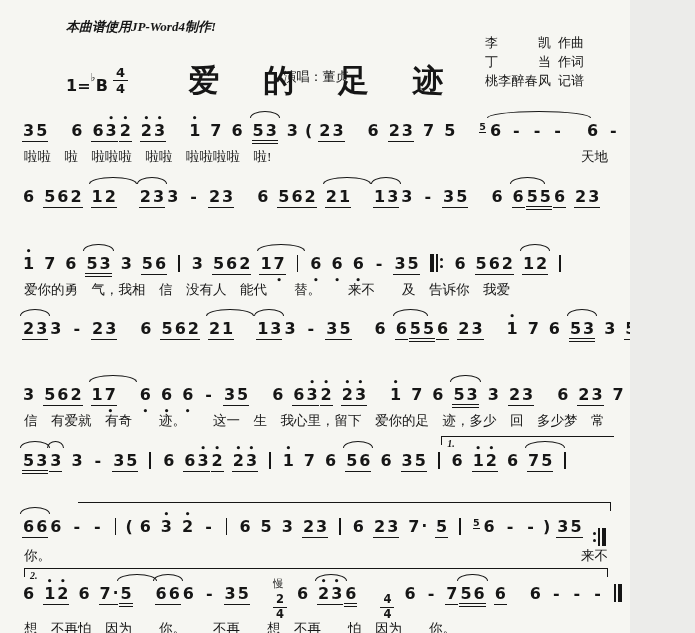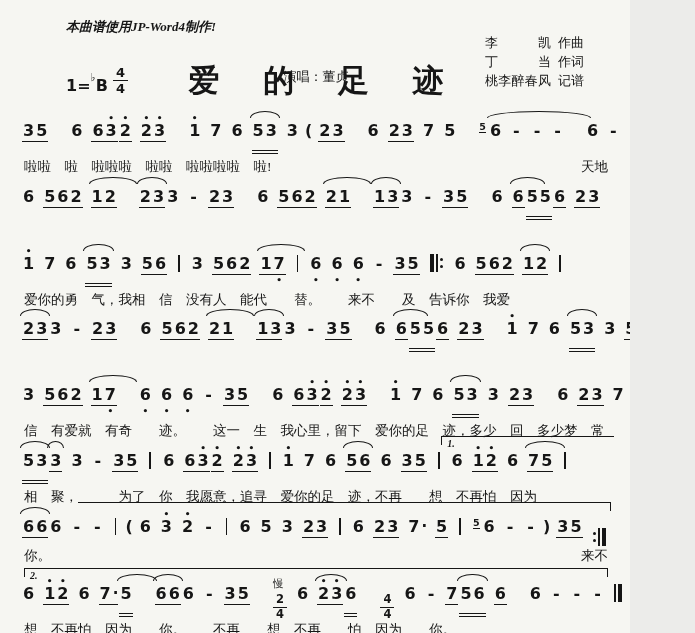--- a/index.html
+++ b/index.html
@@ -29,21 +29,21 @@
   .keysig .tsc{transform:none;margin:0;}
   .keysig .tn,.keysig .td{font-size:13px;}
   
   #score{margin-top:2px;}
   .mline{position:relative;height:65px;margin-bottom:1px;}
   .notes{position:relative;display:flex;align-items:baseline;flex-wrap:nowrap;
          padding-top:15px;font-size:16px;font-weight:700;white-space:nowrap;min-height:24px;}
   .nt{position:relative;margin:0 4px;}
   .nt.j{margin-left:-3px;}
   .u1{border-bottom:1.6px solid #161616;padding-bottom:1px;}
-  .u2{border-bottom:4px double #161616;padding-bottom:10px;}
+  .u2{border-bottom:4px double #161616;padding-bottom:0;}
   .c{position:relative;display:inline-block;padding:0 1px;}
   .dA{position:absolute;top:-7px;left:50%;transform:translateX(-50%);font-size:9px;line-height:1;}
   .dB{position:absolute;bottom:-12px;left:50%;transform:translateX(-50%);font-size:9px;line-height:1;}
   .ad{font-size:15px;vertical-align:1px;margin-left:1px;}
   .arc{position:absolute;top:-10px;left:-2px;width:calc(100% + 4px);height:7px;box-sizing:border-box;
        border:1.5px solid #161616;border-bottom:none;border-radius:50% 50% 0 0/100% 100% 0 0;
        pointer-events:none;}
   .bl{display:inline-block;width:1.7px;height:17px;background:#161616;margin:0 7px;
       transform:translateY(3px);}
   .dash{margin:0 7px;font-weight:700;}
@@ -286,23 +286,20 @@
           <span class="nt u1"><span class="c">5</span><span class="c">6</span><span class="arc"></span></span>
           <span class="nt"><span class="c">6</span></span>
           <span class="nt u1"><span class="c">3</span><span class="c">5</span></span>
           <span class="bl"></span>
           <span class="nt"><span class="c">6</span></span>
           <span class="nt u1"><span class="c">1<span class="dA">•</span></span><span class="c">2<span class="dA">•</span></span></span>
           <span class="nt"><span class="c">6</span></span>
           <span class="nt u1"><span class="c">7</span><span class="c">5</span><span class="arc" style="width: 2.5em;"></span></span>
           <span class="bl"></span>
         </div>
-        <div class="lyr">
-          <span class="ls">相　聚，　　　为了　你　我愿意，追寻　爱你的足　迹，不再　　想　不再怕　因为</span>
-        </div>
       </div>
       <div class="mline">
         <div class="vt rt" style="left: 10%; right: 0.5%;"></div>
         <div class="notes">
           <span class="nt u1"><span class="c">6</span><span class="c">6</span><span class="arc"></span></span>
           <span class="nt j"><span class="c">6</span></span>
           <span class="dash">-</span>
           <span class="dash">-</span>
           <span class="bl"></span>
           <span class="par">(</span>

